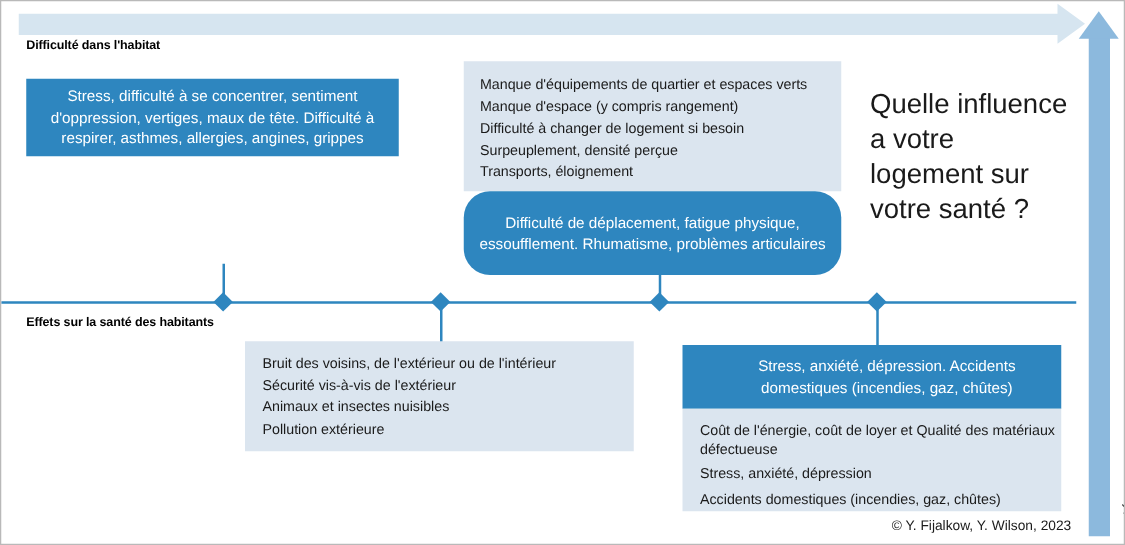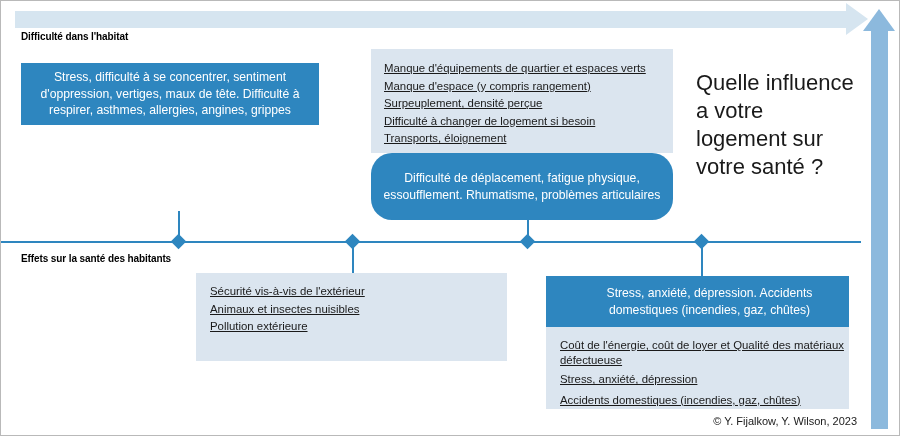--- a/index.html
+++ b/index.html
@@ -101,21 +101,20 @@
     box-sizing:border-box;
     display:flex;
     align-items:center;
     justify-content:center;
     text-align:center;
   }
   .panel-light ul{
     list-style:none;
     margin:0;
     padding:0;
-    text-decoration:underline;
   }
   .panel-light li{
     font-size:11.4px;
     line-height:17.5px;
     white-space:nowrap;
   }
   .panel-light li.wrap{ white-space:normal; line-height:15px; }
   .blue-text{
     font-size:12.2px;
     line-height:16.5px;
@@ -193,33 +192,34 @@
     <div class="panel-blue">
       <div class="blue-text">Stress, difficulté à se concentrer, sentiment d'oppression, vertiges, maux de tête. Difficulté à respirer, asthmes, allergies, angines, grippes</div>
     </div>
   </div>
 
   <div class="box" id="box2">
     <div class="panel-light">
       <ul>
         <li>Manque d'équipements de quartier et espaces verts</li>
         <li>Manque d'espace (y compris rangement)</li>
+        <li>Difficulté à changer de logement si besoin</li>
         <li>Surpeuplement, densité perçue</li>
-        <li>Difficulté à changer de logement si besoin</li>
         <li>Transports, éloignement</li>
       </ul>
     </div>
     <div class="panel-blue">
       <div class="blue-text">Difficulté de déplacement, fatigue physique, essoufflement. Rhumatisme, problèmes articulaires</div>
     </div>
   </div>
 
   <div class="box" id="box3">
     <div class="panel-light">
       <ul>
+        <li>Bruit des voisins, de l'extérieur ou de l'intérieur</li>
         <li>Sécurité vis-à-vis de l'extérieur</li>
         <li>Animaux et insectes nuisibles</li>
         <li>Pollution extérieure</li>
       </ul>
     </div>
   </div>
 
   <div class="box" id="box4">
     <div class="panel-blue">
       <div class="blue-text">Stress, anxiété, dépression. Accidents domestiques (incendies, gaz, chûtes)</div>

